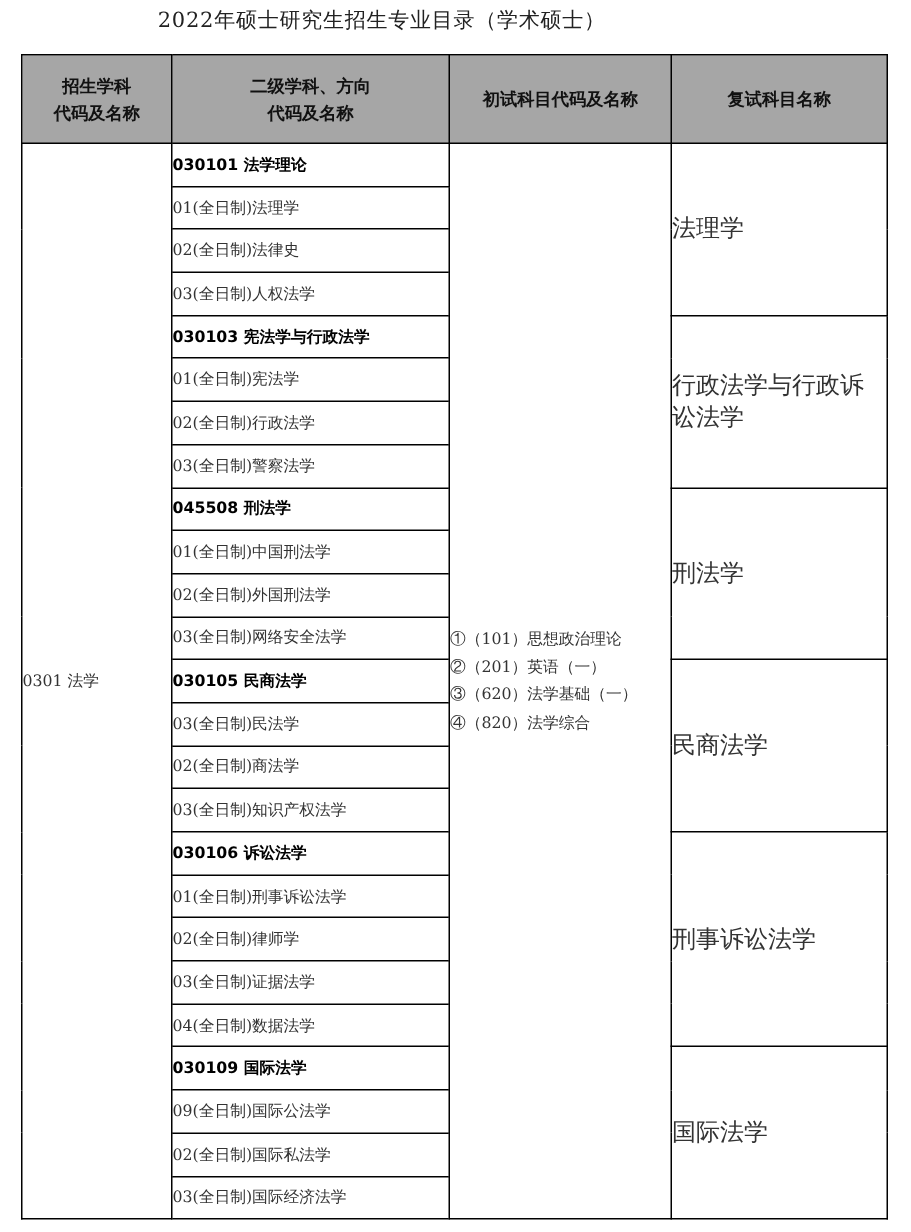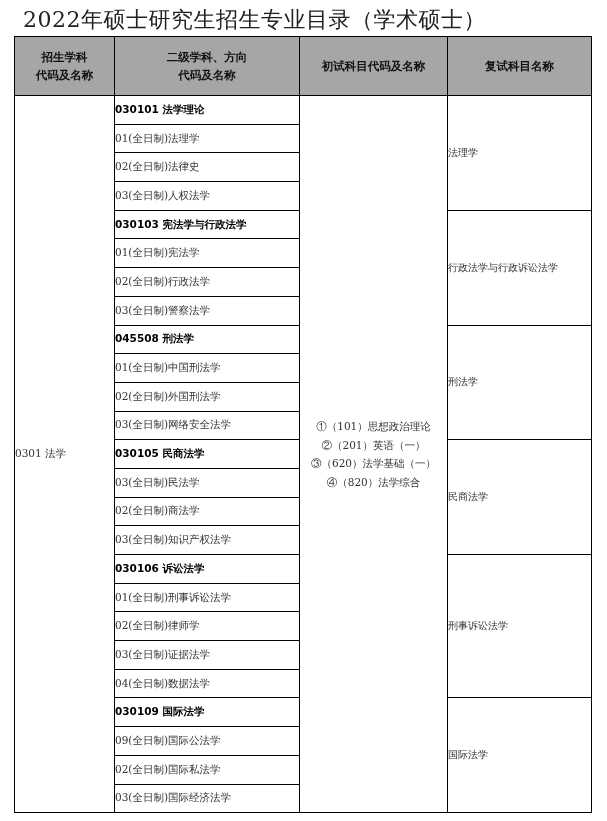--- a/index.html
+++ b/index.html
@@ -1,26 +1,26 @@
 <!DOCTYPE html>
 <html><head>
   <meta charset="utf-8">
   <style>
     html, body { margin: 0; padding: 0; background: #ffffff; }
     body { width: 607px; height: 821px; position: relative; overflow: hidden; font-family: "DejaVu Serif", serif; color: #222; }
-    .title { position: absolute; left: 0; top: 5px; width: 509px; text-align: center; font-size: 22px; letter-spacing: 0.5px; color: #222; font-family: "DejaVu Serif", serif; }
+    .title { position: absolute; left: 0; top: 5px; width: 509px; text-align: center; font-size: 14px; letter-spacing: 0.5px; color: #222; font-family: "DejaVu Serif", serif; }
     table.catalog { position: absolute; left: 14px; top: 36px; width: 577px; border-collapse: collapse; table-layout: fixed; }
     table.catalog td, table.catalog th { border: 1.3px solid #000; padding: 0; }
     thead th { background: #a6a6a6; height: 58px; font-family: "DejaVu Sans", sans-serif; font-weight: bold; font-size: 11.5px; color: #111; text-align: center; vertical-align: middle; line-height: 18px; }
     td.cell { height: 27.7px; font-size: 10.5px; padding-left: 6px; vertical-align: middle; color: #333; margin-top: 47px; }
     td.group-head { font-family: "DejaVu Sans", sans-serif; font-weight: bold; font-size: 10.5px; color: #000; }
     td.discipline { text-align: left; vertical-align: middle; font-size: 10.5px; color: #333; }
     td.exam { vertical-align: middle; font-size: 10.5px; padding-left: 5px; color: #333; line-height: 18.5px; }
-    td.retest { vertical-align: middle; font-size: 10px; padding-left: 6px; color: #333; }
-    .exam-item { display: block; white-space: nowrap; text-align: center; }
+    td.retest { vertical-align: middle; font-size: 16px; padding-left: 6px; color: #333; }
+    .exam-item { display: block; white-space: nowrap; }
   </style>
 </head>
 <body>
 
 <div class="title">2022年硕士研究生招生专业目录（学术硕士）</div>
 
 <table class="catalog">
   <colgroup>
     <col style="width:100px">
     <col style="width:185px">

